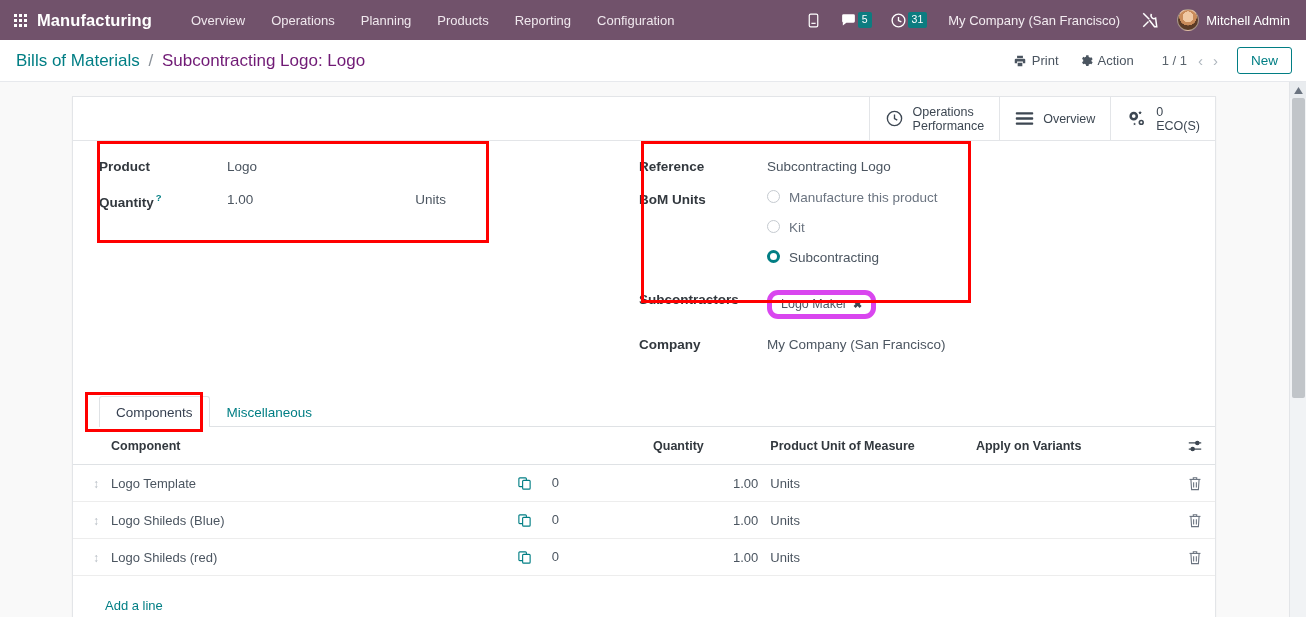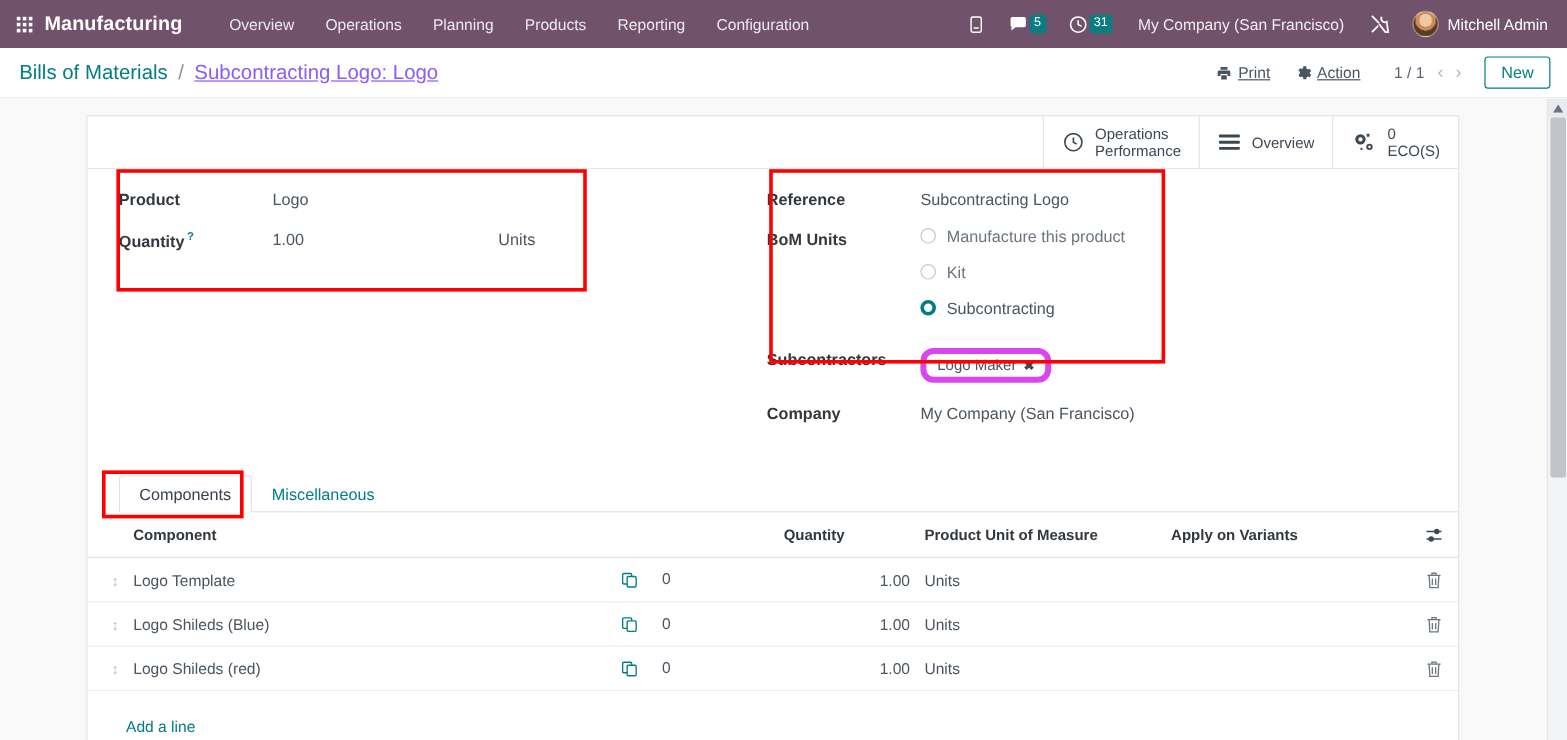--- a/index.html
+++ b/index.html
@@ -97,26 +97,26 @@
     height: 42px;
     background: #ffffff;
     border-bottom: 1px solid #e7e9ed;
     display: flex;
     align-items: center;
     padding: 0 14px 0 16px;
   }
   .bc { font-size: 17px; white-space: nowrap; }
   .bc-link { color: #017e84; cursor: pointer; }
   .bc-sep { color: #8a9199; margin: 0 4px; }
-  .bc-current { color: #8b5cf6; text-decoration: underline; }
+  .bc-current { color: #701a75; }
   .cp-right { margin-left: auto; display: flex; align-items: center; gap: 0; }
   .cp-btn {
     display: flex; align-items: center; gap: 5px;
     font-size: 13px; color: #4b5560;
-    padding: 5px 10px; cursor: pointer; white-space: nowrap; text-decoration: underline;
+    padding: 5px 10px; cursor: pointer; white-space: nowrap;
   }
   .pager {
     font-size: 13px; color: #5b646d;
     margin: 0 6px 0 18px; white-space: nowrap;
   }
   .pager-arrow {
     color: #adb5bd; font-size: 15px; padding: 2px 5px; cursor: pointer;
   }
   .btn-new {
     border: 1px solid #017e84;

